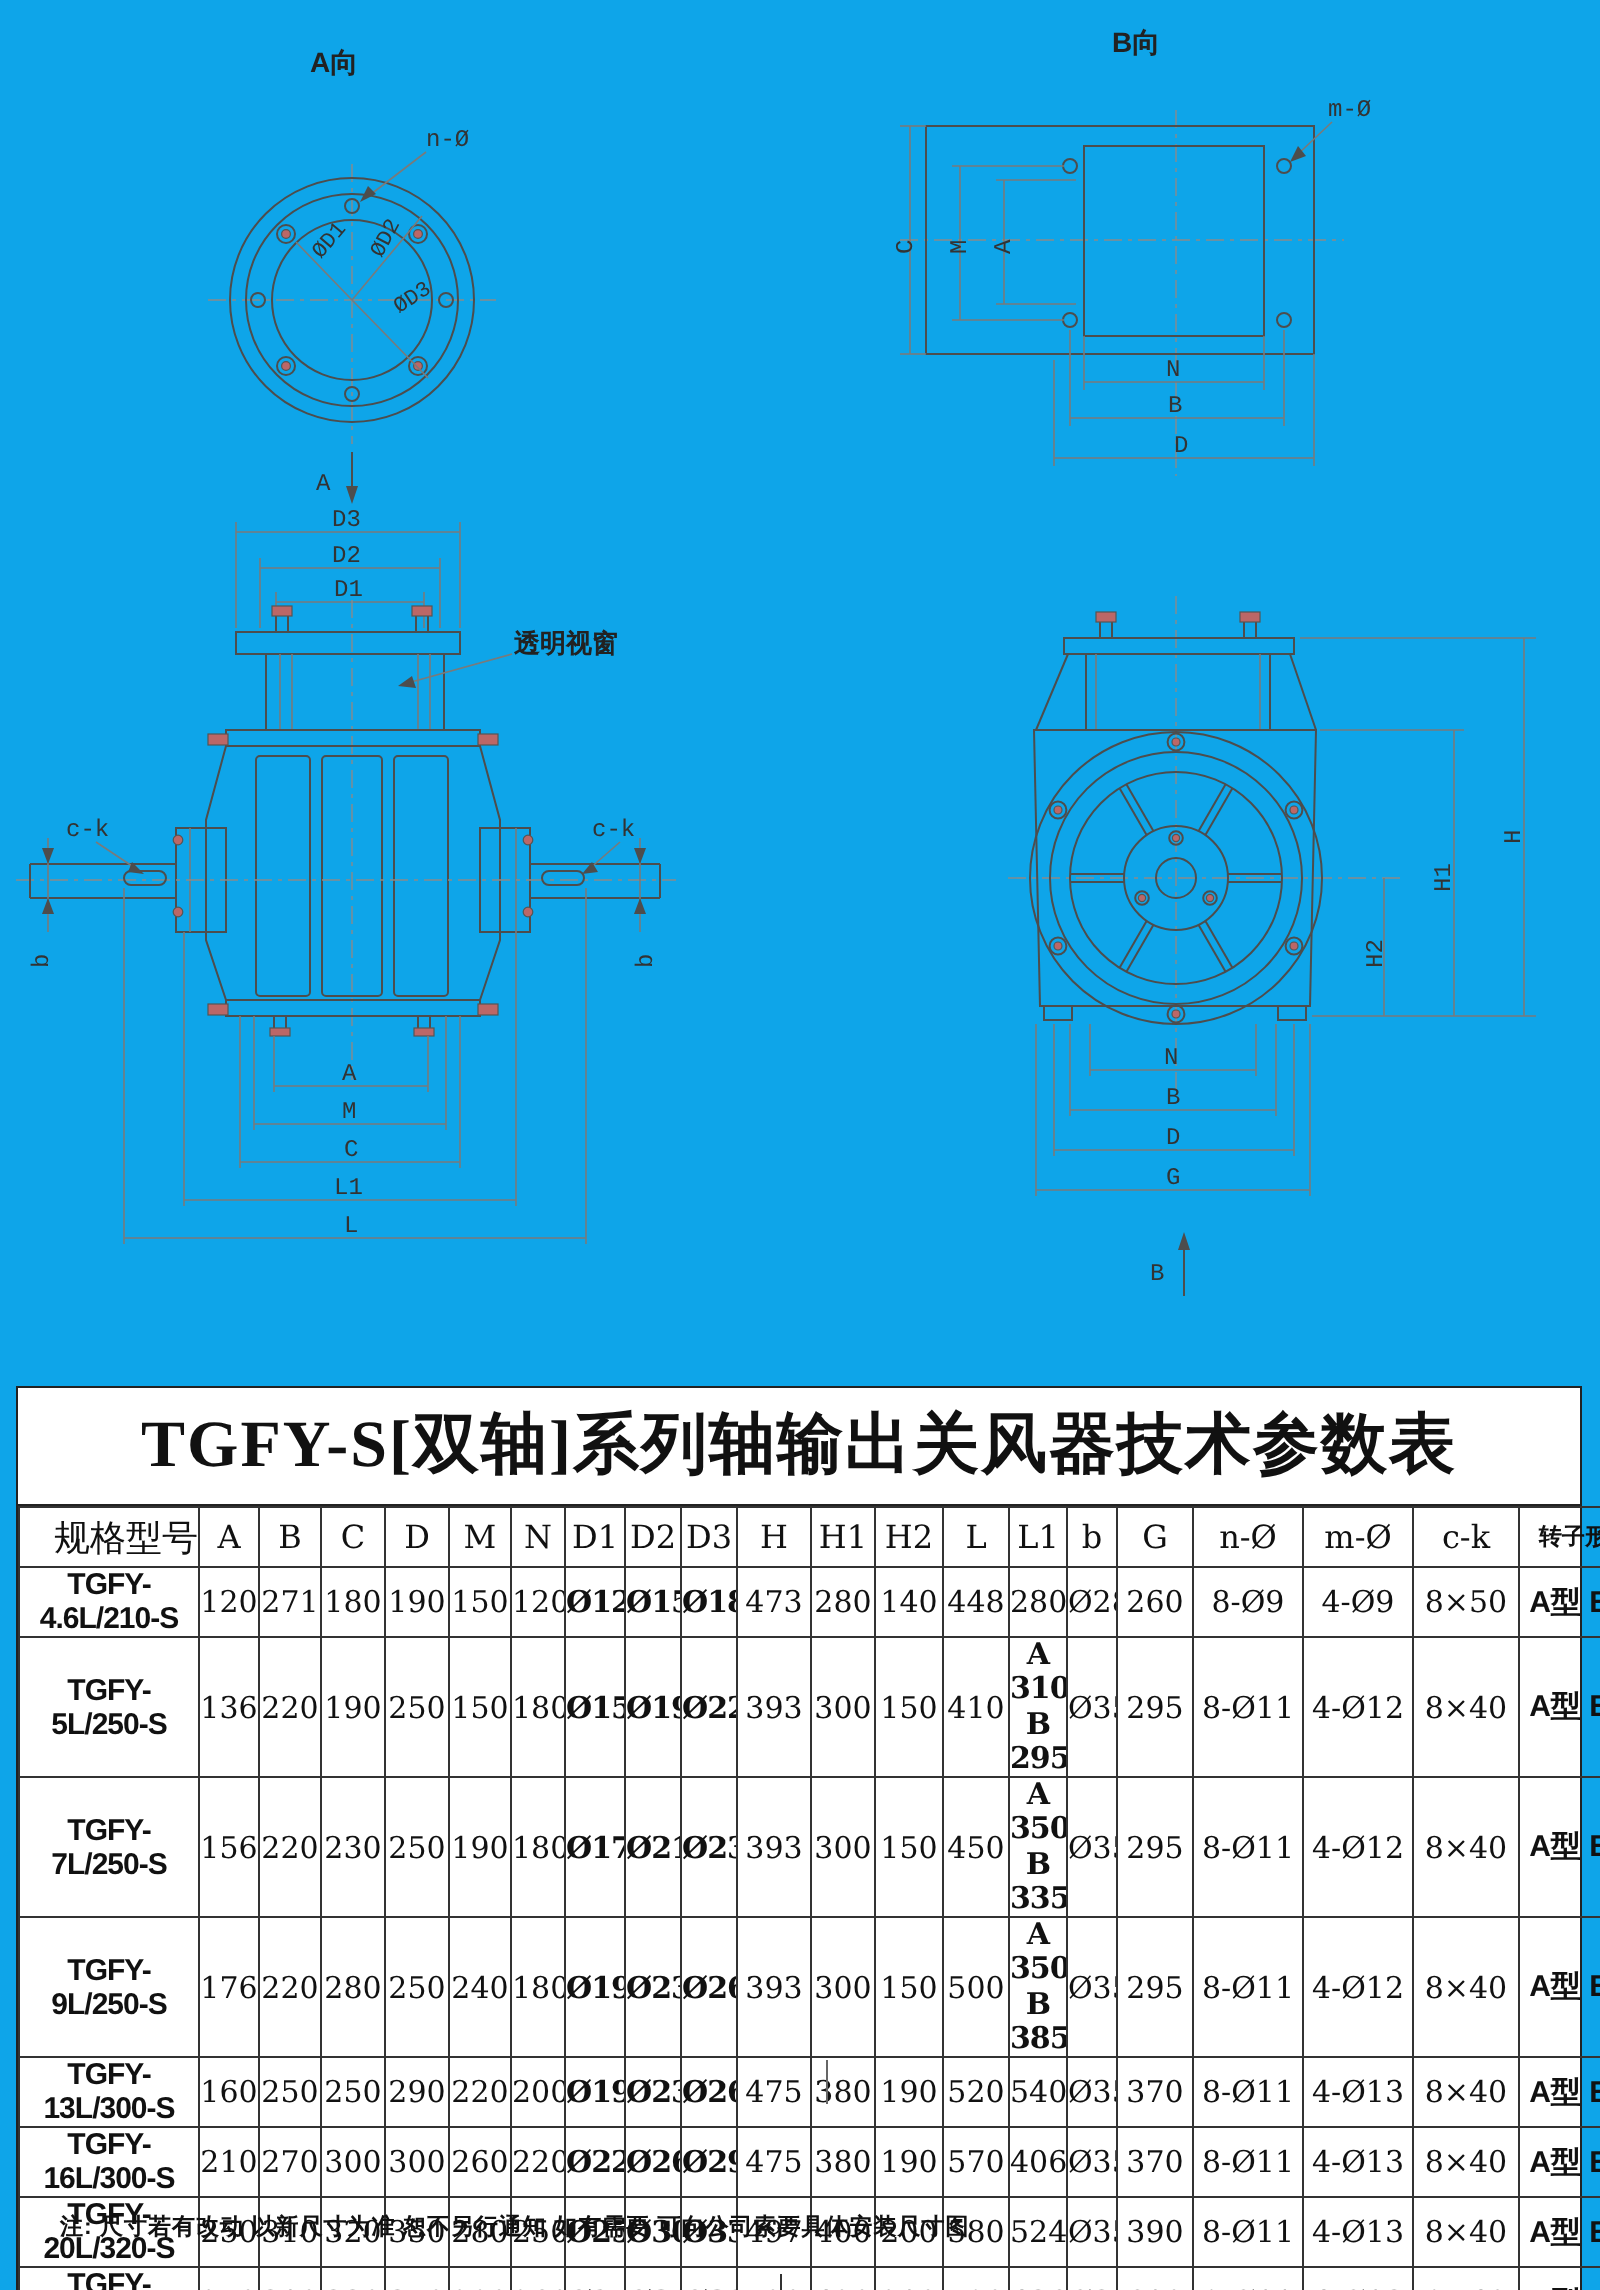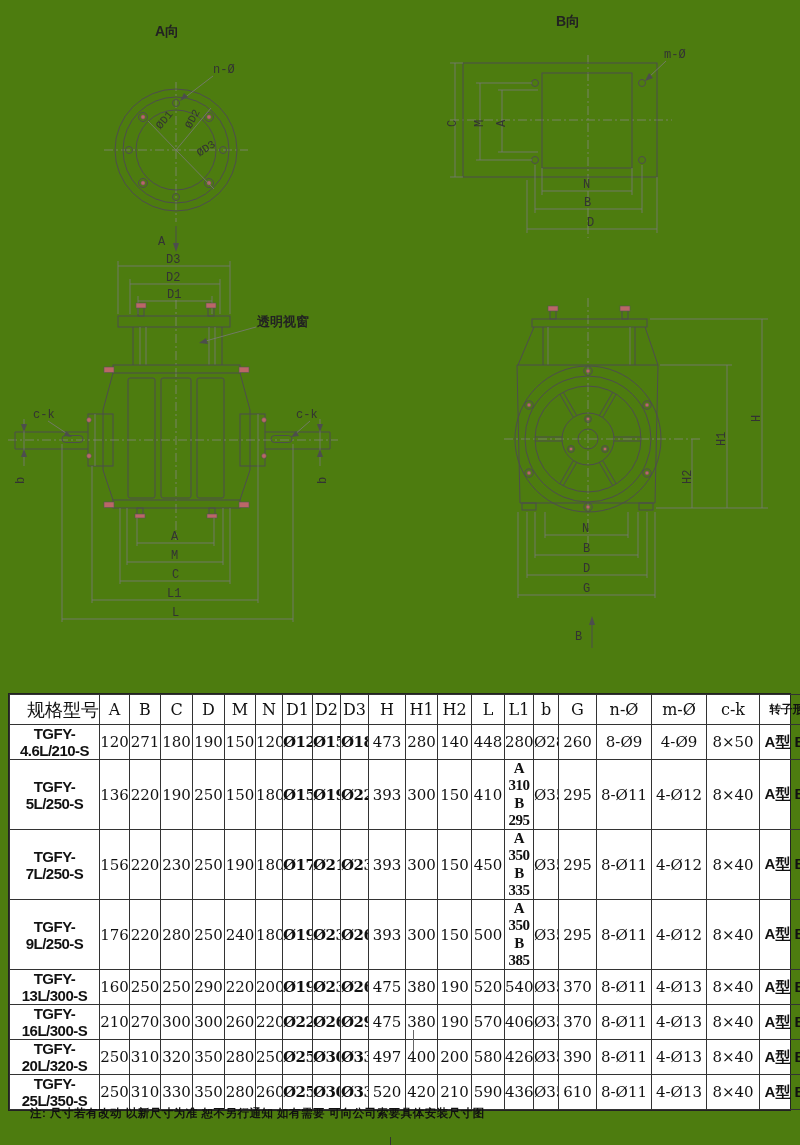--- a/index.html
+++ b/index.html
@@ -1,17 +1,17 @@
 <!DOCTYPE html>
 <html><head>
 <meta charset="utf-8">
 <style>
   html,body{margin:0;padding:0;}
   body{width:800px;height:1145px;background:#ffffff;font-family:"Liberation Sans",sans-serif;}
-  .sheet{position:relative;width:800px;height:1145px;background:#4d7c0f;overflow:hidden;}
+  .sheet{position:relative;width:800px;height:1145px;background:#0ea5e9;overflow:hidden;}
   svg.drawing{position:absolute;left:0;top:0;}
 
   
   .ln{stroke:#4d4d4d;fill:none;stroke-width:1;}
   .thin{stroke:#7a7a7a;fill:none;stroke-width:0.8;}
   .cl{stroke:#8a8a8a;fill:none;stroke-width:0.7;stroke-dasharray:9 3 2 3;}
   .redf{fill:#bb6767;stroke:#555;stroke-width:0.6;}
   .arrow{fill:#4d4d4d;stroke:none;}
   .dimtxt{font-family:"Liberation Mono","DejaVu Sans Mono",monospace;font-size:12px;fill:#333;}
   .dimtxt2{font-family:"Liberation Mono","DejaVu Sans Mono",monospace;font-size:11px;fill:#333;}
@@ -24,21 +24,21 @@
   table.params{width:100%;border-collapse:collapse;table-layout:fixed;font-family:"DejaVu Serif","Liberation Serif",serif;color:#111;}
   table.params th,table.params td{border:1px solid #333;text-align:center;padding:0;overflow:hidden;vertical-align:middle;}
   table.params thead th{height:29px;font-size:16px;font-weight:normal;}
   table.params th.model-h{font-family:"Liberation Sans",sans-serif;font-weight:normal;font-size:18px;text-align:right;}
   table.params th.rotor-h{font-family:"Liberation Sans",sans-serif;font-weight:bold;font-size:11.5px;}
   table.params tbody td{height:29px;font-size:15px;}
   td.model{font-family:Liberation Sans, sans-serif;font-weight:bold;font-size:10px;text-align:left;padding-left:2px;letter-spacing:-0.5px;}
   td.dia{font-size:10px;font-weight:bold;letter-spacing:-0.5px;}
   td.bcol{font-size:12px;}
   td.fit{font-size:12.5px;}
-  td.split{font-size:9px;line-height:1.15;white-space:pre-line;font-weight:bold;letter-spacing:-0.5px;font-family:Liberation Serif, serif;}
+  td.split{font-size:9px;line-height:1.15;white-space:pre-line;font-weight:bold;letter-spacing:-0.5px;}
   td.rotor{font-family:"Liberation Sans",sans-serif;font-size:11px;font-weight:bold;}
 
   .note{position:absolute;left:14px;top:1106px;font-size:11.5px;font-weight:bold;color:#111;
         font-family:"Liberation Sans",sans-serif;letter-spacing:0.5px;margin-left:16px;}
   .artifact-line-1{position:absolute;left:413px;top:1030px;width:1px;height:22px;background:#666;}
   .artifact-line-2{position:absolute;left:390px;top:1137px;width:1px;height:8px;background:#333;}
 </style>
 </head>
 <body>
 
@@ -332,20 +332,21 @@
     <text class="dimtxt" x="583" y="572">D</text>
     <text class="dimtxt" x="583" y="592">G</text>
 
     <text class="dimtxt" x="575" y="640">B</text>
     <line class="ln" x1="592" y1="648" x2="592" y2="620"></line>
     <polygon class="arrow" points="592,616 589,625 595,625"></polygon>
   </g>
 </svg>
 
   <div class="param-table">
+    <div class="tbl-title">TGFY-S[双轴]系列轴输出关风器技术参数表</div>
     <table class="params">
       <colgroup>
         <col style="width:90px">
           <col style="width:30px">
           <col style="width:31px">
           <col style="width:32px">
         <col style="width:32px">
           <col style="width:31px">
           <col style="width:27px">
           <col style="width:30px">
@@ -538,21 +539,21 @@
             <td>350</td>
             <td>280</td>
             <td>250</td>
             <td class="dia">Ø250</td>
             <td class="dia">Ø300</td>
             <td class="dia">Ø330</td>
             <td>497</td>
             <td>400</td>
             <td>200</td>
             <td>580</td>
-            <td>426</td>
+            <td>524</td>
             <td class="bcol">Ø35</td>
             <td>390</td>
             <td class="fit">8-Ø11</td>
             <td class="fit">4-Ø13</td>
             <td class="fit">8×40</td>
             <td class="rotor">A型 B型</td>
           </tr>
           <tr>
             <td class="model">TGFY-25L/350-S</td>
             <td>250</td>

